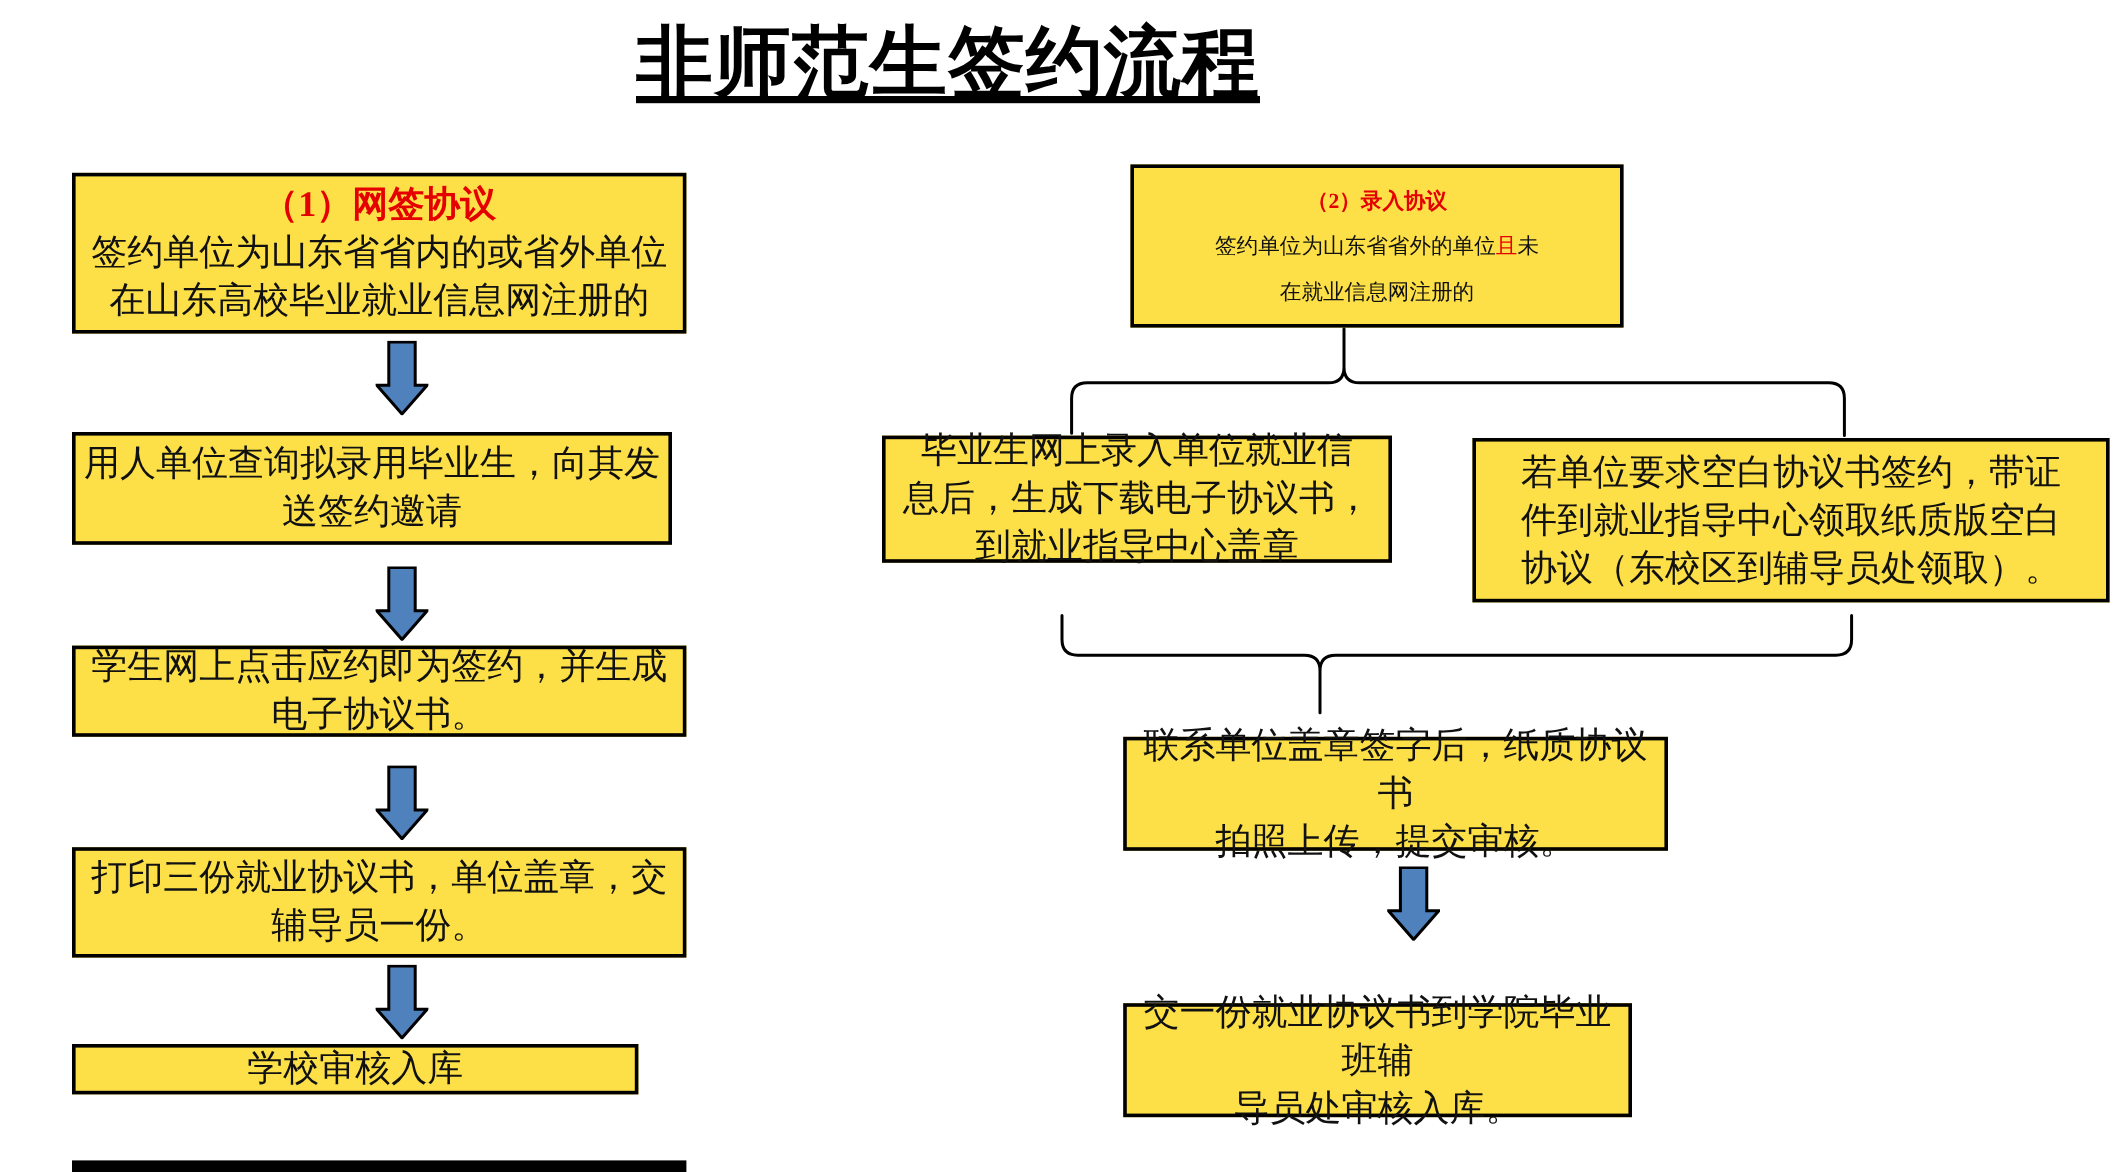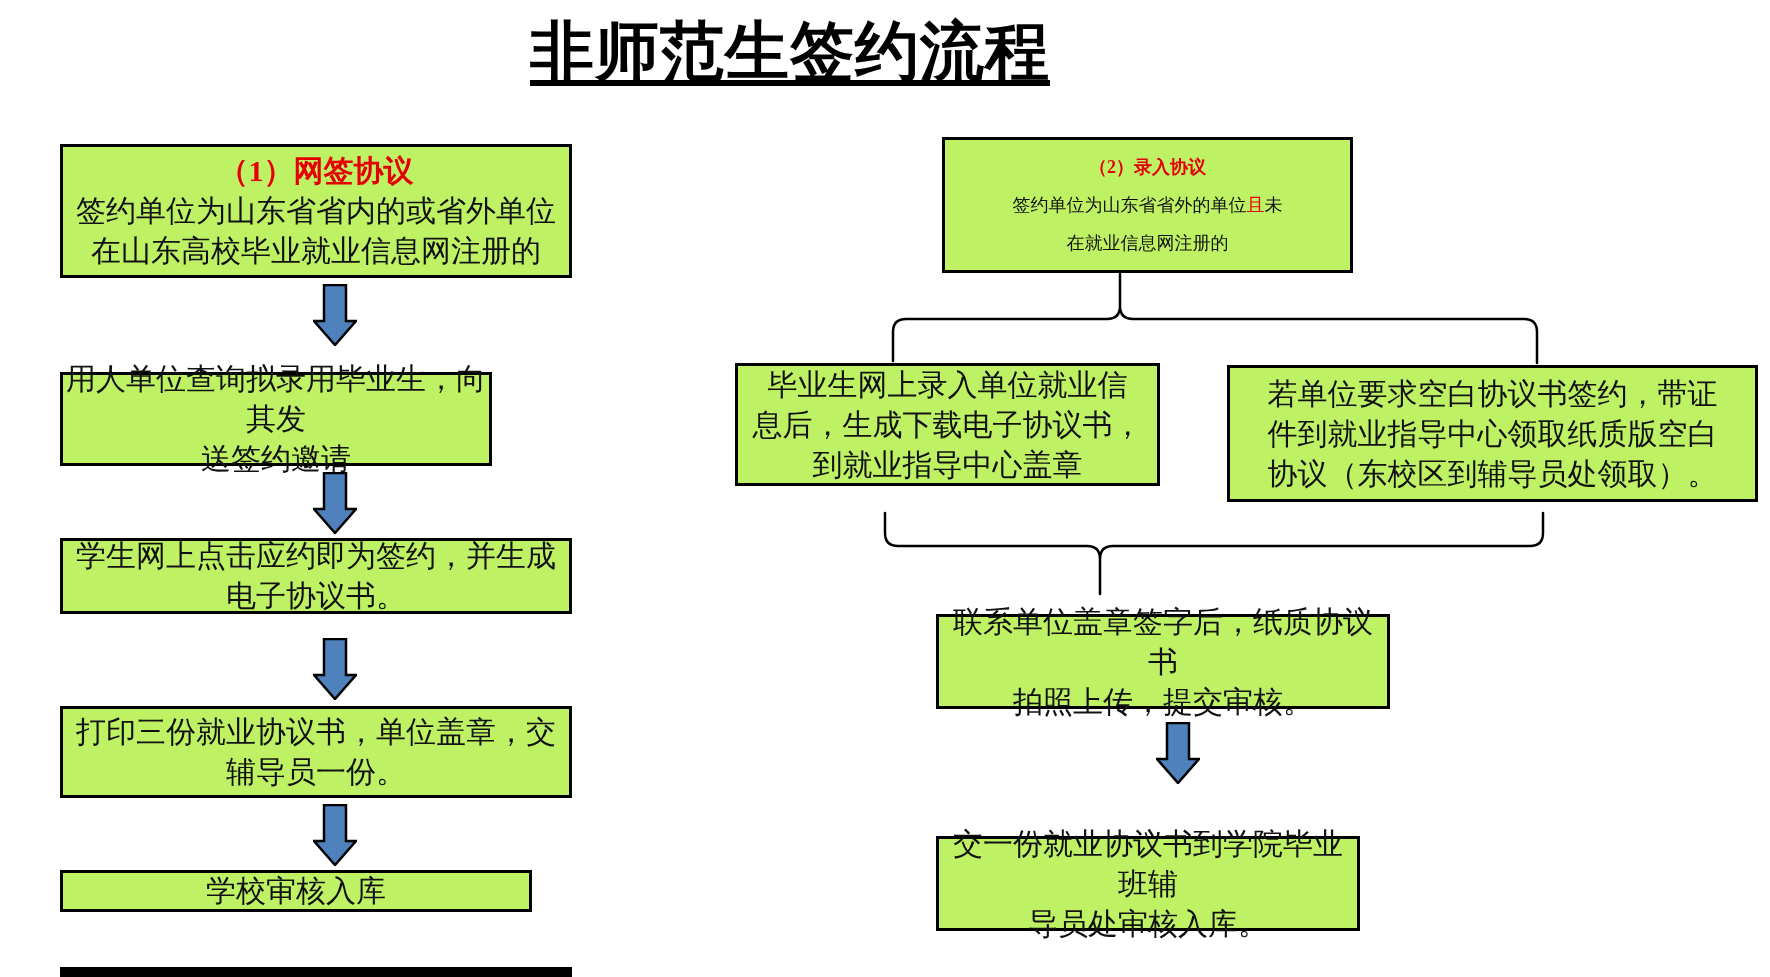--- a/index.html
+++ b/index.html
@@ -7,40 +7,40 @@
     position:relative;width:1770px;height:977px;background:#ffffff;overflow:hidden;
     font-family:"Liberation Serif","DejaVu Serif",serif;color:#111;
   }
   .title{
     position:absolute;left:0;top:8px;width:1580px;text-align:center;margin:0;
     font-family:"Liberation Sans","DejaVu Sans",sans-serif;
     font-weight:900;font-size:64px;letter-spacing:1px;color:#000;
     text-decoration:underline;text-decoration-thickness:6px;text-underline-offset:7px;
   }
   .box{
-    position:absolute;border:3px solid #000;background:#bef264;box-sizing:border-box;
+    position:absolute;border:3px solid #000;background:#fde047;box-sizing:border-box;
     display:flex;flex-direction:column;align-items:center;justify-content:center;
     text-align:center;font-size:30px;line-height:40px;
   }
   .ml{white-space:pre-line;}
   .red{color:var(--red,#e50000);}
   .bold{font-weight:bold;}
   .u{text-underline-offset:6px;text-decoration-thickness:2px;text-align:right;}
   .arrow{position:absolute;}
   .connector-layer{position:absolute;left:0;top:0;width:1770px;height:977px;pointer-events:none;}
   .bottom-strip{position:absolute;left:60px;top:967px;width:512px;height:10px;background:#000;}
   
   .b-l1{left:60px;top:144px;width:512px;height:134px;}
-  .b-l2{left:60px;top:372px;width:432px;height:94px;}
+  .b-l2{left:60px;top:360px;width:500px;height:94px;}
   .b-l3{left:60px;top:538px;width:512px;height:76px;}
   .b-l4{left:60px;top:706px;width:512px;height:92px;}
   .b-l5{left:60px;top:870px;width:472px;height:42px;}
   
   .b-r1{left:942px;top:137px;width:411px;height:136px;font-size:18px;line-height:38px;}
-  .b-r2a{left:735px;top:363px;width:425px;height:123px;}
+  .b-r2a{left:735px;top:363px;width:425px;height:106px;}
   .b-r2b{left:1227px;top:365px;width:531px;height:137px;}
   .b-r3{left:936px;top:614px;width:454px;height:95px;}
   .b-r4{left:936px;top:836px;width:424px;height:95px;}
   
   .a-l1{left:313px;top:284px;}
   .a-l2{left:313px;top:472px;}
   .a-l3{left:313px;top:638px;}
   .a-l4{left:313px;top:804px;}
   .a-r1{left:1156px;top:722px;}
 </style>

